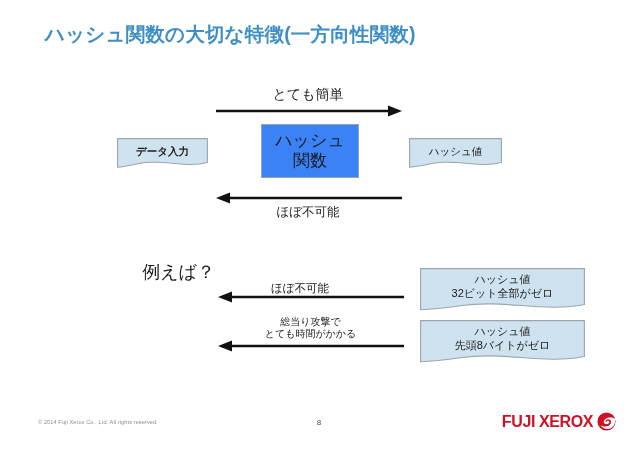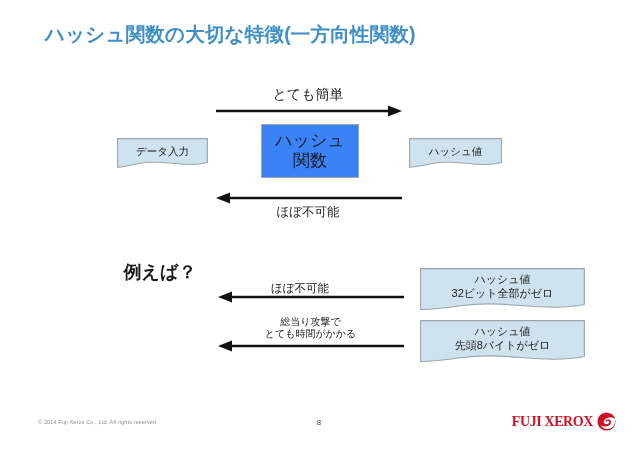--- a/index.html
+++ b/index.html
@@ -114,25 +114,25 @@
   }
   .logo {
     position: absolute;
     right: 22px;
     top: 412px;
     display: flex;
     align-items: center;
     gap: 4px;
   }
   .logo-text {
-    font-size: 14px;
+    font-size: 16px;
     font-weight: bold;
     color: #cf1126;
     letter-spacing: -0.4px;
-    font-family: Liberation Serif, serif;
+    font-family: Liberation Sans, sans-serif;
     margin-left: 6px;
   }
   .logo-mark {
     width: 19px;
     height: 19px;
     display: block;
   }
 </style>
 </head>
 <body>
@@ -143,21 +143,21 @@
 
   <div class="caption" style="left:233px; top:86px; width:150px; font-size:14px;">とても簡単</div>
 
   <div class="arrow" style="left:216px; top:104px; width:186px; height:14px;">
     <svg viewBox="0 0 186 14" preserveAspectRatio="none">
       <line x1="0" y1="7" x2="174" y2="7" stroke="#111111" stroke-width="2.6"></line>
       <polygon points="172,1.5 186,7 172,12.5" fill="#111111"></polygon>
     </svg>
   </div>
 
-  <div class="doc-box" style="left:117px; top:138px; width:91px; height:32px;">
+  <div class="doc-box" style="left:117px; top:138px; width:91px; height:32px;font-weight:bold;">
     <svg viewBox="0 0 91 32" preserveAspectRatio="none">
       <path d="M0.6,0.6 H90.4 V24.5 C68,30.5 45,20.5 22,25.5 C14,27.2 7,28.8 0.6,29.3 Z" fill="#cfe2ef" stroke="#9aa6ad" stroke-width="1.1"></path>
     </svg>
     <div class="doc-label" style="top:7px; font-size:10.5px;">データ入力</div>
   </div>
 
   <div class="rect-box" style="left:261px; top:124px; width:98px; height:54px; font-size:17px;">
     <span style="white-space:pre-line; line-height:1.18;">ハッシュ
 関数</span>
   </div>
@@ -171,21 +171,21 @@
 
   <div class="arrow" style="left:216px; top:191px; width:186px; height:14px;">
     <svg viewBox="0 0 186 14" preserveAspectRatio="none">
       <line x1="12" y1="7" x2="186" y2="7" stroke="#111111" stroke-width="2.6"></line>
       <polygon points="14,1.5 0,7 14,12.5" fill="#111111"></polygon>
     </svg>
   </div>
 
   <div class="caption" style="left:233px; top:205px; width:150px; font-size:12.5px;">ほぼ不可能</div>
 
-  <div class="caption" style="left:105px; top:262px; width:110px; font-size:18px; text-align:center;font-weight:bold;">例えば？</div>
+  <div class="caption" style="left:105px; top:262px; width:110px; font-size:18px; text-align:right;">例えば？</div>
 
   <div class="caption" style="left:235px; top:281px; width:130px; font-size:11.5px;">ほぼ不可能</div>
 
   <div class="arrow" style="left:218px; top:290px; width:186px; height:14px;">
     <svg viewBox="0 0 186 14" preserveAspectRatio="none">
       <line x1="12" y1="7" x2="186" y2="7" stroke="#111111" stroke-width="2.6"></line>
       <polygon points="14,1.5 0,7 14,12.5" fill="#111111"></polygon>
     </svg>
   </div>
 

